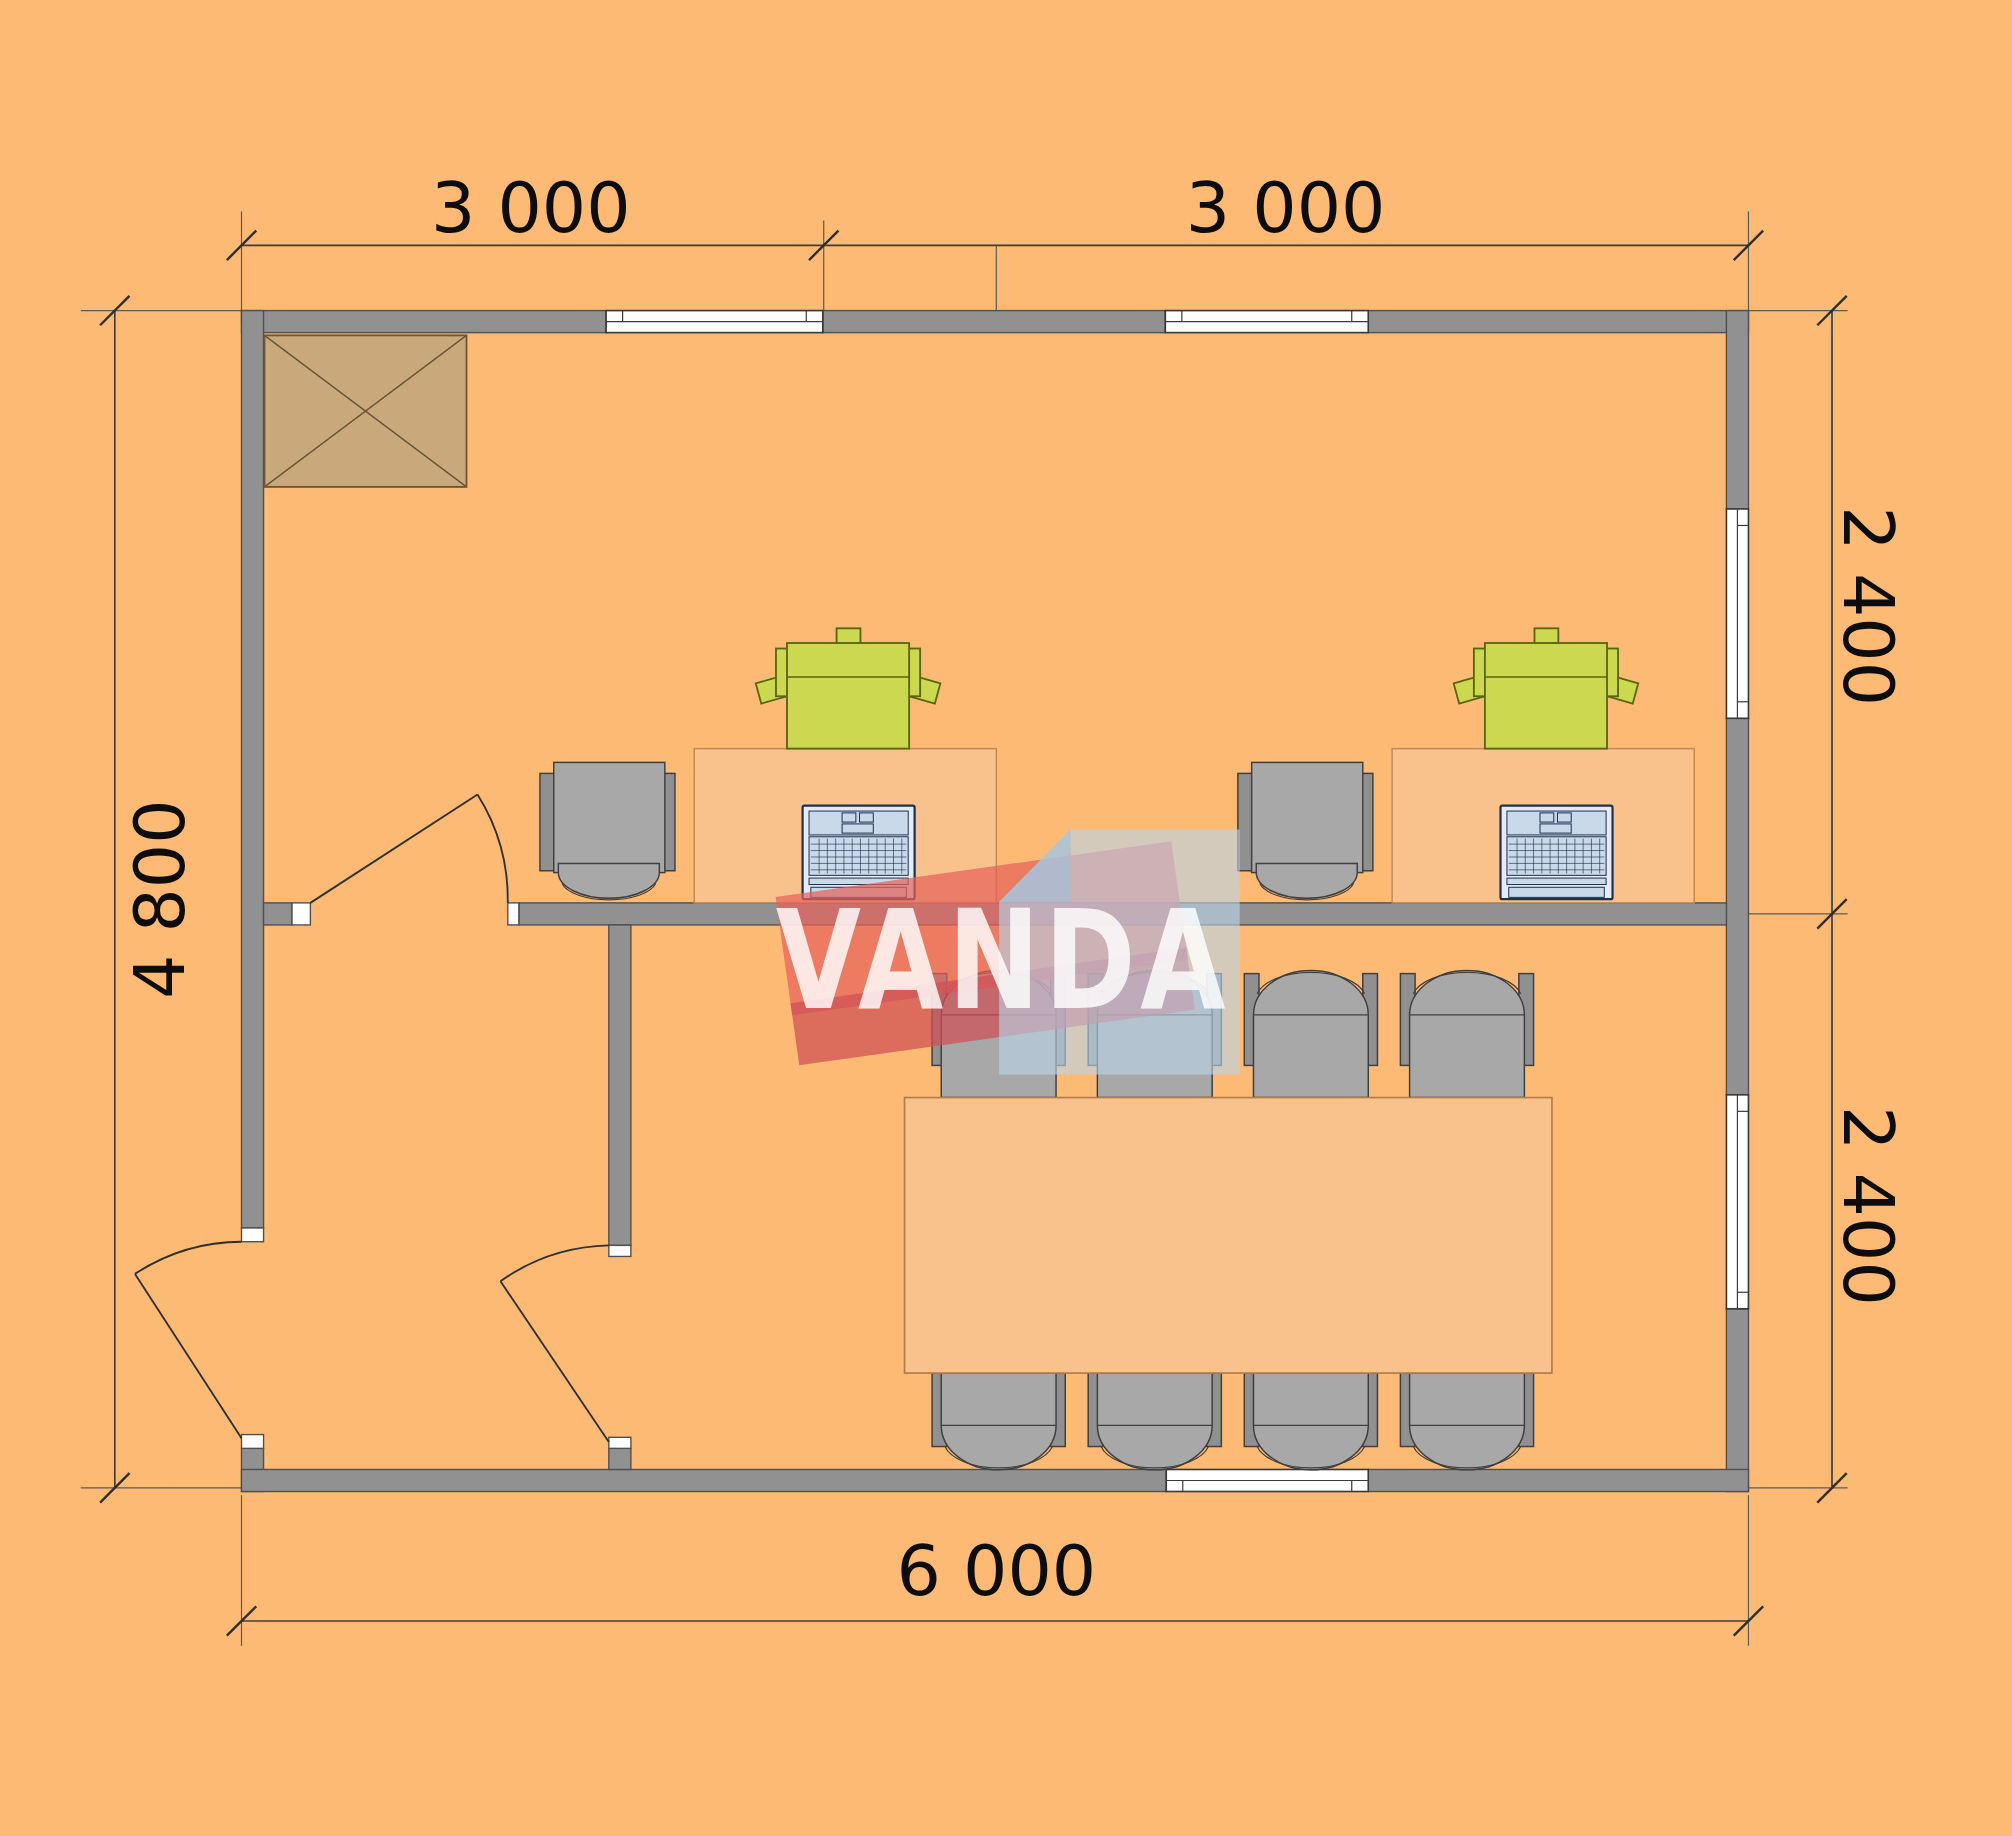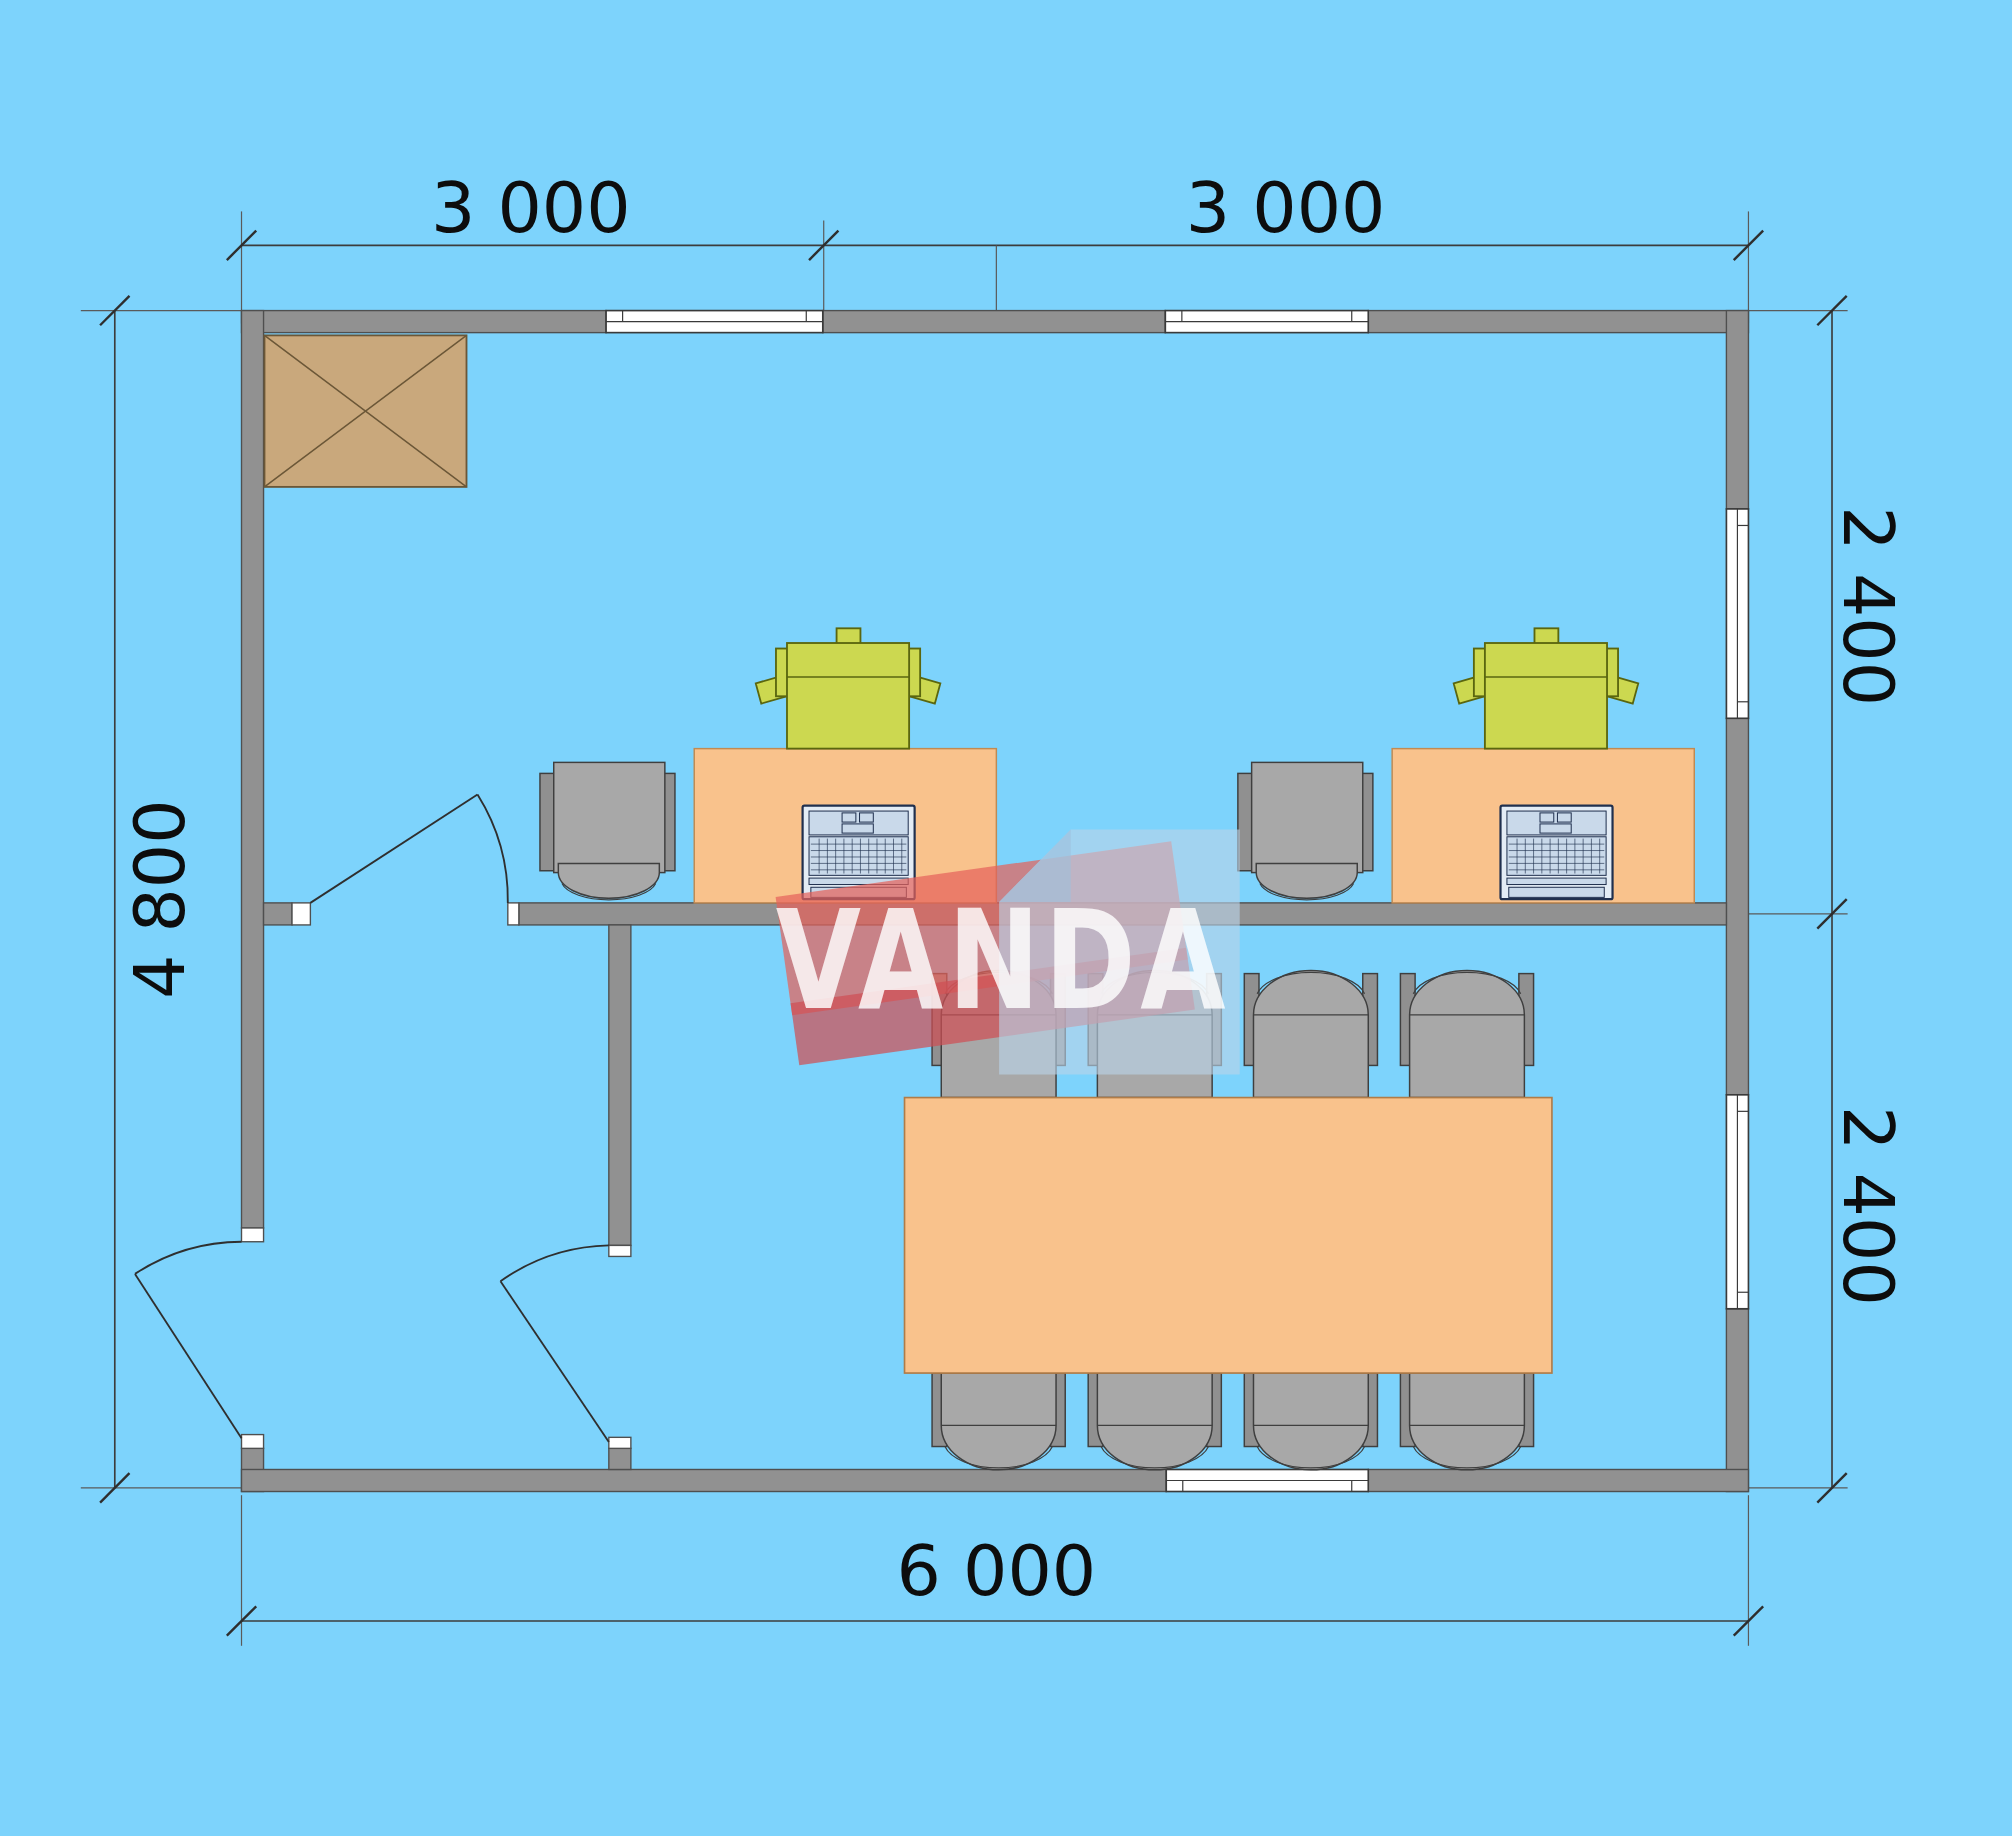--- a/index.html
+++ b/index.html
@@ -1,16 +1,16 @@
 <!DOCTYPE html>
 <html style="--wall: #919191; --cabinet: #c9a87c; --desk: #f9c28c; --chair: #a8a8a8; --chairdark: #909090; --printer: #ccd850; --laptopbody: #e3ecf5; --laptopscreen: #c9d9ea; --laptopdark: #20304f; --wmred: #e4625c; --wmreddark: #cf4f55; --wmblue: #b9d3e8; --wmbluedark: #9fc0dc;font-size:14.7px"><head>
 <meta charset="utf-8">
 <style>
   html,body{margin:0;padding:0;background:#ffffff;}
-  .stage{position:relative;width:2012px;height:1837px;background:#7dd3fc;overflow:hidden;
+  .stage{position:relative;width:2012px;height:1837px;background:#fdba74;overflow:hidden;
          font-family:"DejaVu Sans",sans-serif;}
   svg{position:absolute;left:0;top:0;}
 
   .wall   {fill:var(--wall);stroke:#4f4f4f;stroke-width:1.5;}
   .jamb   {fill:#ffffff;stroke:#4f4f4f;stroke-width:1.5;}
   .win    {fill:#ffffff;stroke:#3a3a3a;stroke-width:1.8;}
   .winline{stroke:#3a3a3a;stroke-width:1.3;fill:none;}
   .dim    {stroke:#3c3c3c;stroke-width:1.8;fill:none;}
   .ext    {stroke:#5a5a5a;stroke-width:1.3;fill:none;}
   .tick   {stroke:#2e2e2e;stroke-width:2.6;}

